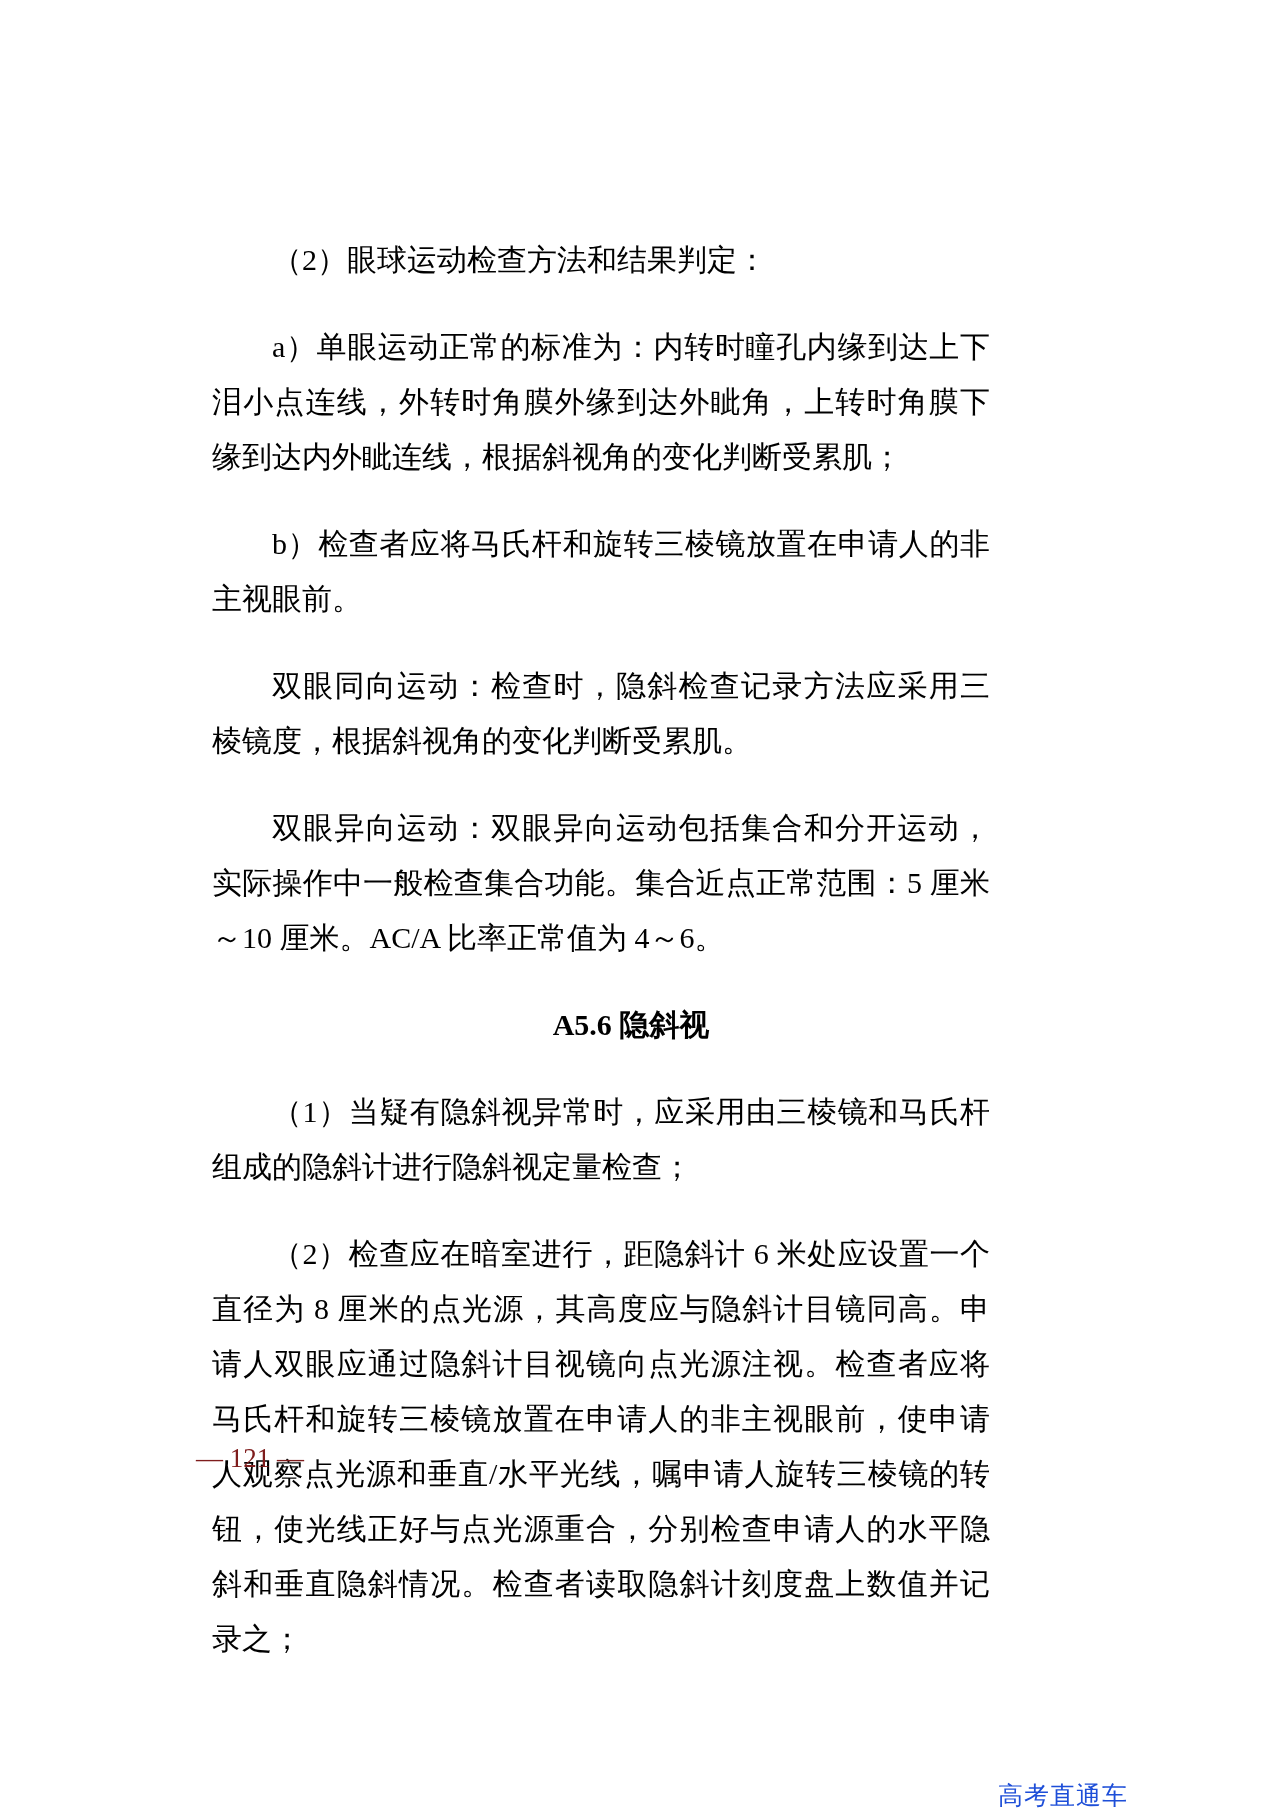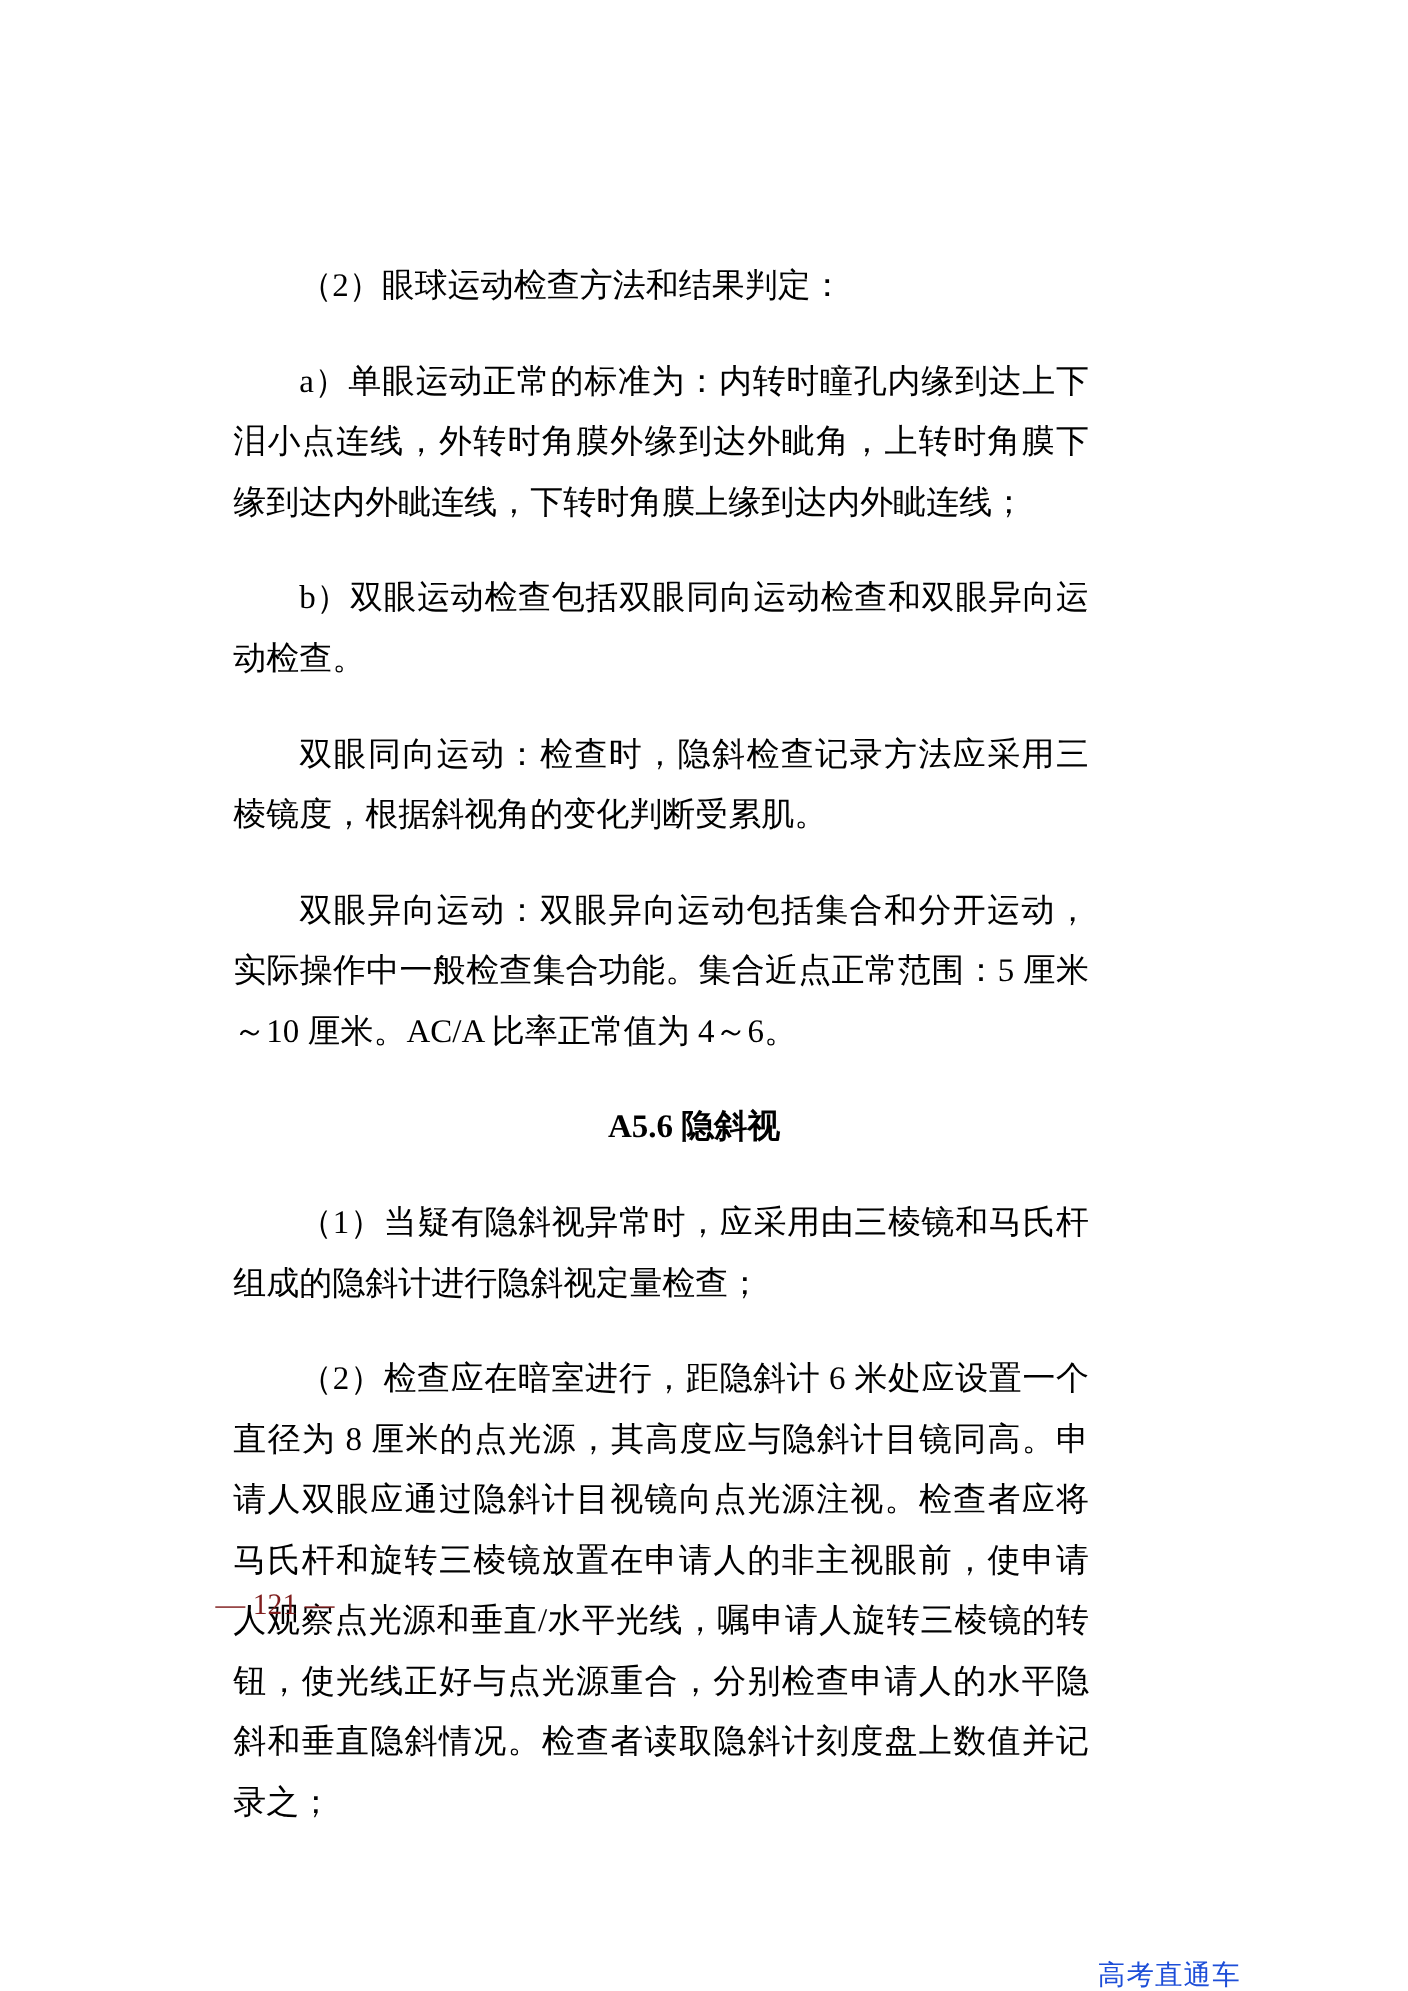--- a/index.html
+++ b/index.html
@@ -52,22 +52,22 @@
     letter-spacing: 1px;
   }
 </style>
 </head>
 <body>
 
 <div class="page">
   <div class="content">
 
   <p class="para">（2）眼球运动检查方法和结果判定：</p>
-      <p class="para">a）单眼运动正常的标准为：内转时瞳孔内缘到达上下泪小点连线，外转时角膜外缘到达外眦角，上转时角膜下缘到达内外眦连线，下转时角膜上缘到达内外眦连线；</p>
-      <p class="para">b）双眼运动检查包括双眼同向运动检查和双眼异向运动检查。</p>
+      <p class="para">a）单眼运动正常的标准为：内转时瞳孔内缘到达上下泪小点连线，外转时角膜外缘到达外眦角，上转时角膜下缘到达内外眦连线，根据斜视角的变化判断受累肌；</p>
+      <p class="para">b）检查者应将马氏杆和旋转三棱镜放置在申请人的非主视眼前。</p>
       <p class="para">双眼同向运动：检查时，隐斜检查记录方法应采用三棱镜度，根据斜视角的变化判断受累肌。</p>
       <p class="para">双眼异向运动：双眼异向运动包括集合和分开运动，实际操作中一般检查集合功能。集合近点正常范围：5 厘米～10 厘米。AC/A 比率正常值为 4～6。</p>
       <p class="para heading">A5.6 隐斜视</p>
       <p class="para">（1）当疑有隐斜视异常时，应采用由三棱镜和马氏杆组成的隐斜计进行隐斜视定量检查；</p>
       <p class="para">（2）检查应在暗室进行，距隐斜计 6 米处应设置一个直径为 8 厘米的点光源，其高度应与隐斜计目镜同高。申请人双眼应通过隐斜计目视镜向点光源注视。检查者应将马氏杆和旋转三棱镜放置在申请人的非主视眼前，使申请人观察点光源和垂直/水平光线，嘱申请人旋转三棱镜的转钮，使光线正好与点光源重合，分别检查申请人的水平隐斜和垂直隐斜情况。检查者读取隐斜计刻度盘上数值并记录之；</p>
     </div>
   <div class="page-number">— 121 —</div>
   <div class="watermark">高考直通车</div>
 </div>
 

